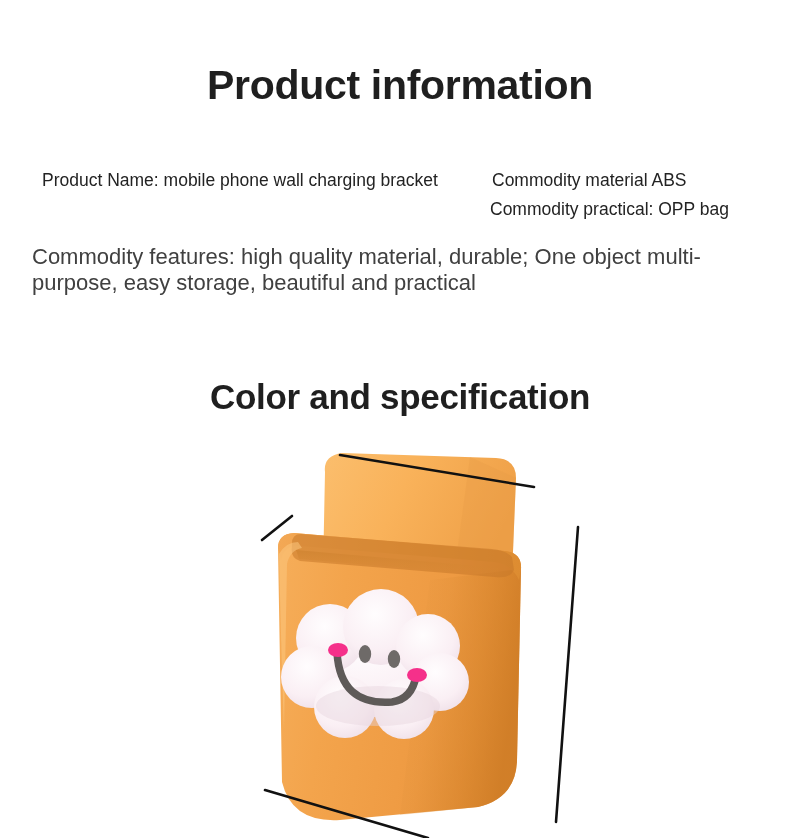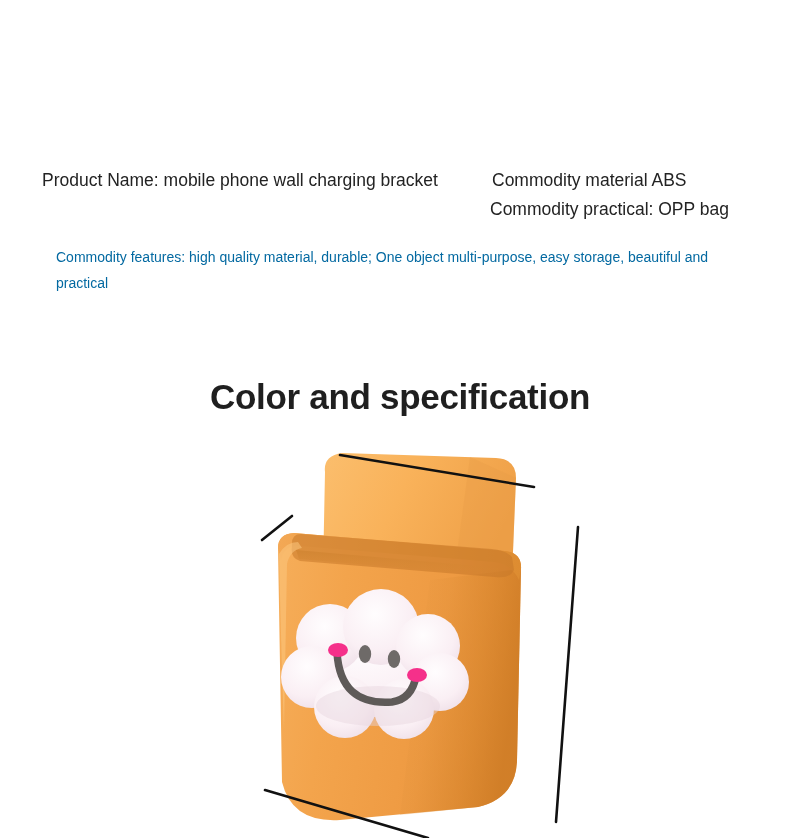--- a/index.html
+++ b/index.html
@@ -69,26 +69,26 @@
     color: #232323;
     white-space: nowrap;
   }
   .spec-left  { left: 42px; }
   .spec-right { }
   .r1 .spec-right { left: 492px; }
   .r2 .spec-right { left: 490px; }
 
   .spec-features {
     position: absolute;
-    left: 56px;
+    left: 32px;
     top: 92px;
     width: 700px;
-    font-size: 14px;
+    font-size: 22px;
     line-height: 26px;
-    color: #0369a1;
+    color: #404040;
   }
 
   
   .product-stage {
     position: absolute;
     left: 0;
     top: 430px;
     width: 800px;
     height: 408px;
   }
@@ -96,20 +96,21 @@
     display: block;
     width: 800px;
     height: 408px;
   }
 </style>
 </head>
 <body>
 
 <div class="page">
 
+  <div class="section-title" id="title-product-information">Product information</div>
 
   <div class="spec-block">
 
     <div class="spec-row r1">
       <span class="spec-left">Product Name: mobile phone wall charging bracket</span>
       <span class="spec-right">Commodity material ABS</span>
     </div>
 
     <div class="spec-row r2">
       <span class="spec-right">Commodity practical: OPP bag</span>

